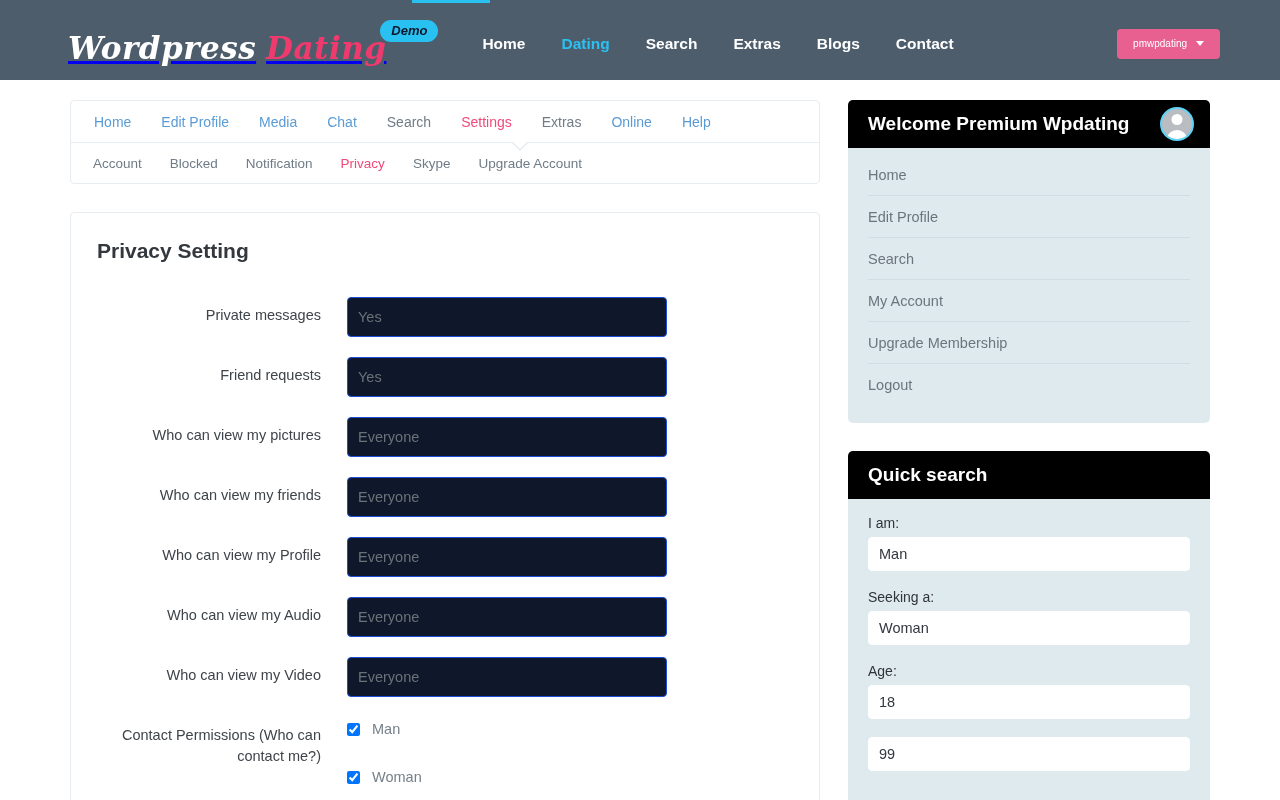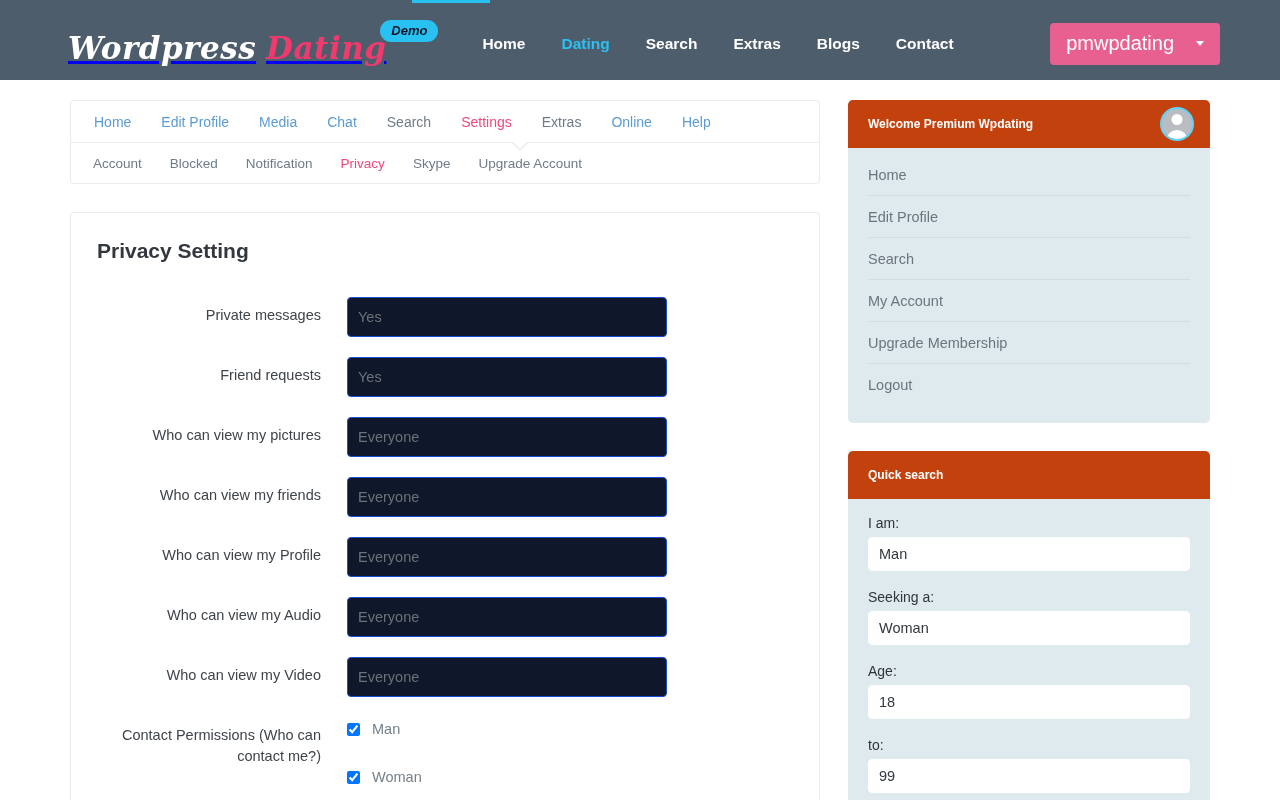--- a/index.html
+++ b/index.html
@@ -83,27 +83,27 @@
     line-height: 80px;
     white-space: nowrap;
   }
   .main-nav a.active { color: #29c1f2; }
   .header-right { margin-left: auto; }
   .user-btn {
     background: #e8608f;
     color: #ffffff;
     border: none;
     border-radius: 4px;
-    font-size: 20px;
+    font-size: 10px;
     font-family: "Liberation Sans", sans-serif;
     padding: 9px 16px 10px;
     cursor: pointer;
     display: flex;
     align-items: center;
-    gap: 22px;
+    gap: 9px;
   }
   .caret {
     display: inline-block;
     width: 0; height: 0;
     border-left: 4.5px solid transparent;
     border-right: 4.5px solid transparent;
     border-top: 5px solid #ffffff;
   }
 
   
@@ -241,23 +241,23 @@
   }
 
   
   .panel {
     border-radius: 5px;
     overflow: hidden;
     margin-bottom: 28px;
     background: #dfeaef;
   }
   .panel-head {
-    background: #c2410c;
+    background: #000000;
     color: #ffffff;
-    font-size: 12px;
+    font-size: 19px;
     font-weight: bold;
     padding: 14px 20px;
     position: relative;
     height: 48px;
     display: flex;
     align-items: center;
   }
   .avatar {
     position: absolute;
     right: 16px;
@@ -491,21 +491,20 @@
         <div class="qs-label">Seeking a:</div>
         <select class="qs-field">
           <option>Woman</option>
         </select>
 
         <div class="qs-label">Age:</div>
         <select class="qs-field">
           <option>18</option>
         </select>
 
-        <div class="qs-label">to:</div>
         <select class="qs-field">
           <option>99</option>
         </select>
 
         
       </div>
     </div>
 
   </div>
 </div>

